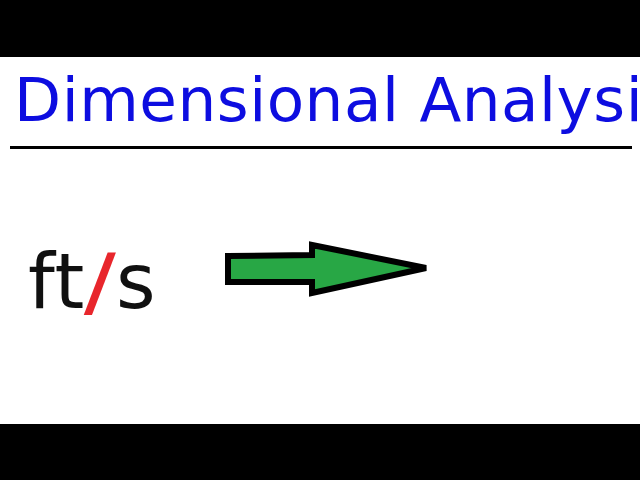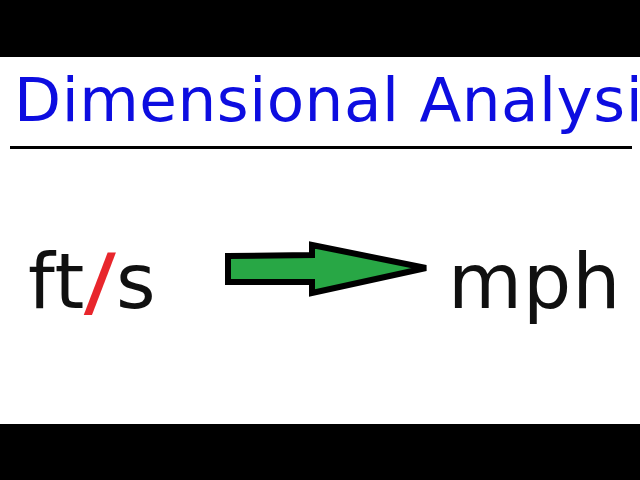--- a/index.html
+++ b/index.html
@@ -141,21 +141,20 @@
     <div id="conversion-row">
 
       <div id="unit-from" class="unit-expr"><span>ft</span><span class="slash-red">/</span><span>s</span></div>
 
       <div id="conversion-arrow">
         <svg viewBox="0 0 206 66" xmlns="http://www.w3.org/2000/svg">
           <polygon points="4,21 88,20 88,10 202,33 88,58 88,47 4,47" fill="#28a745" stroke="#000000" stroke-width="6" stroke-linejoin="miter"></polygon>
         </svg>
       </div>
 
-      <div id="unit-to" class="unit-expr">mph</div>
 
     </div>
 
   </div>
 
   <div class="letterbox bottom"></div>
 
 </div>
 
 </body></html>

